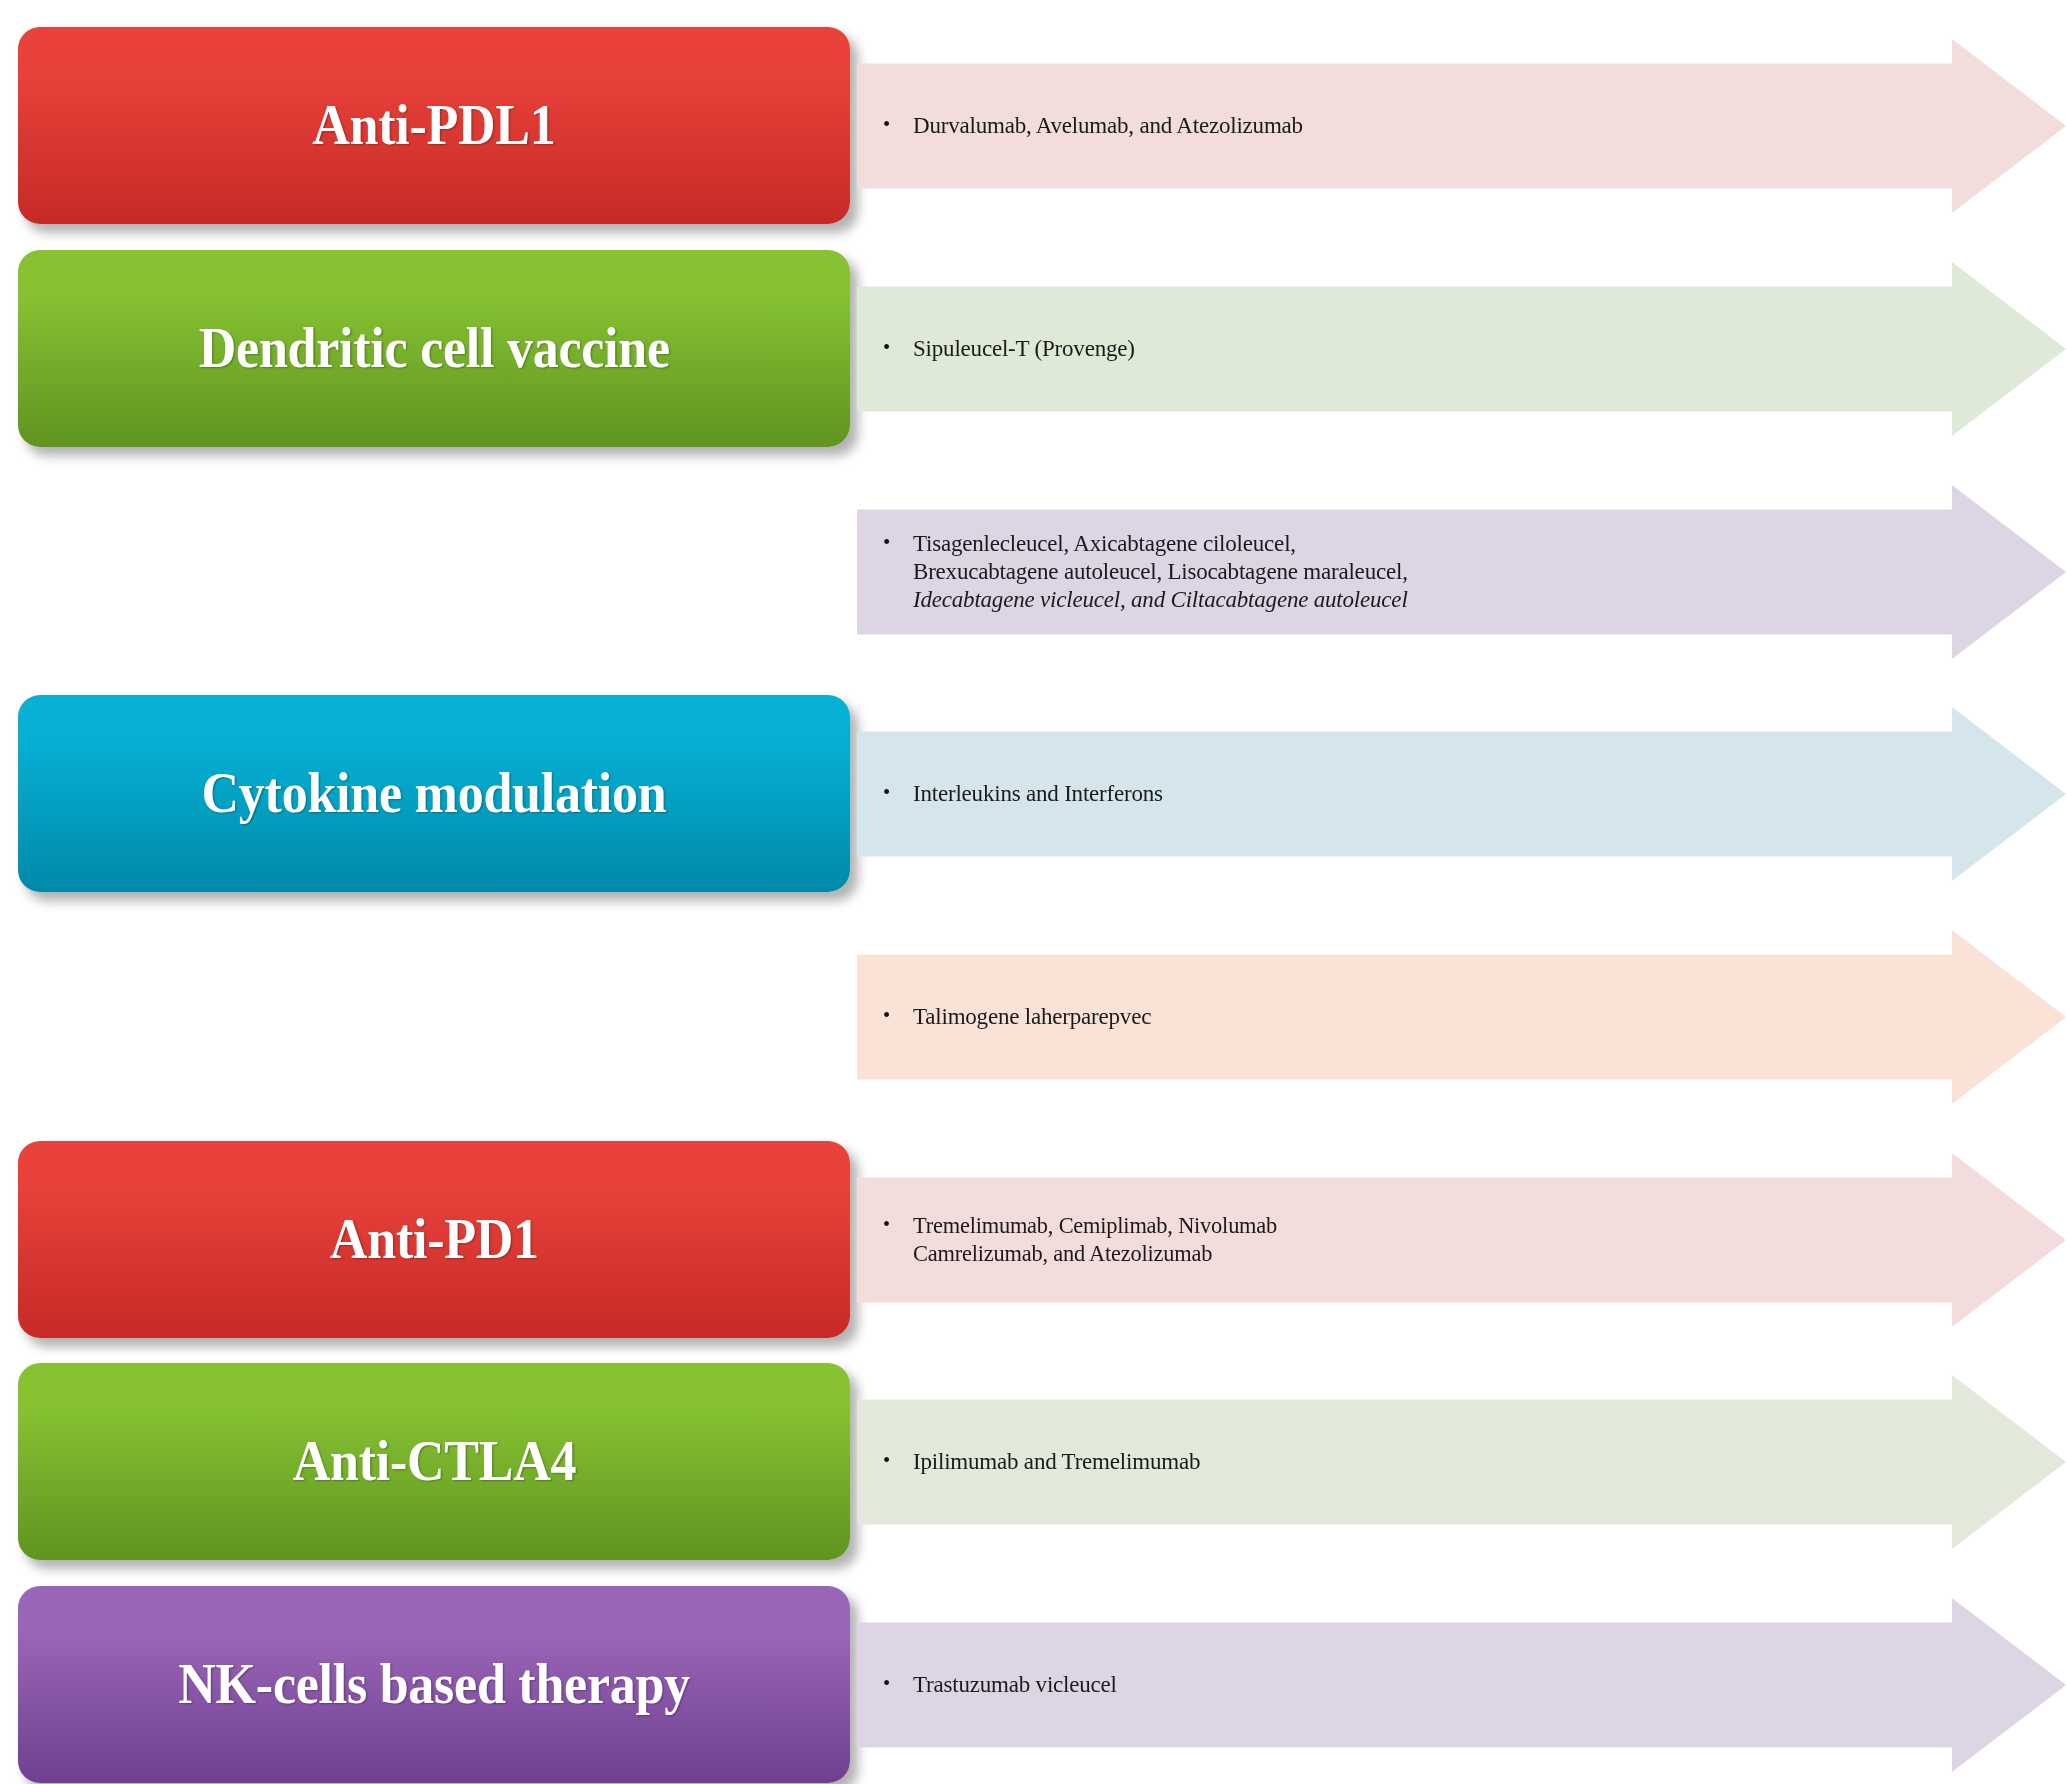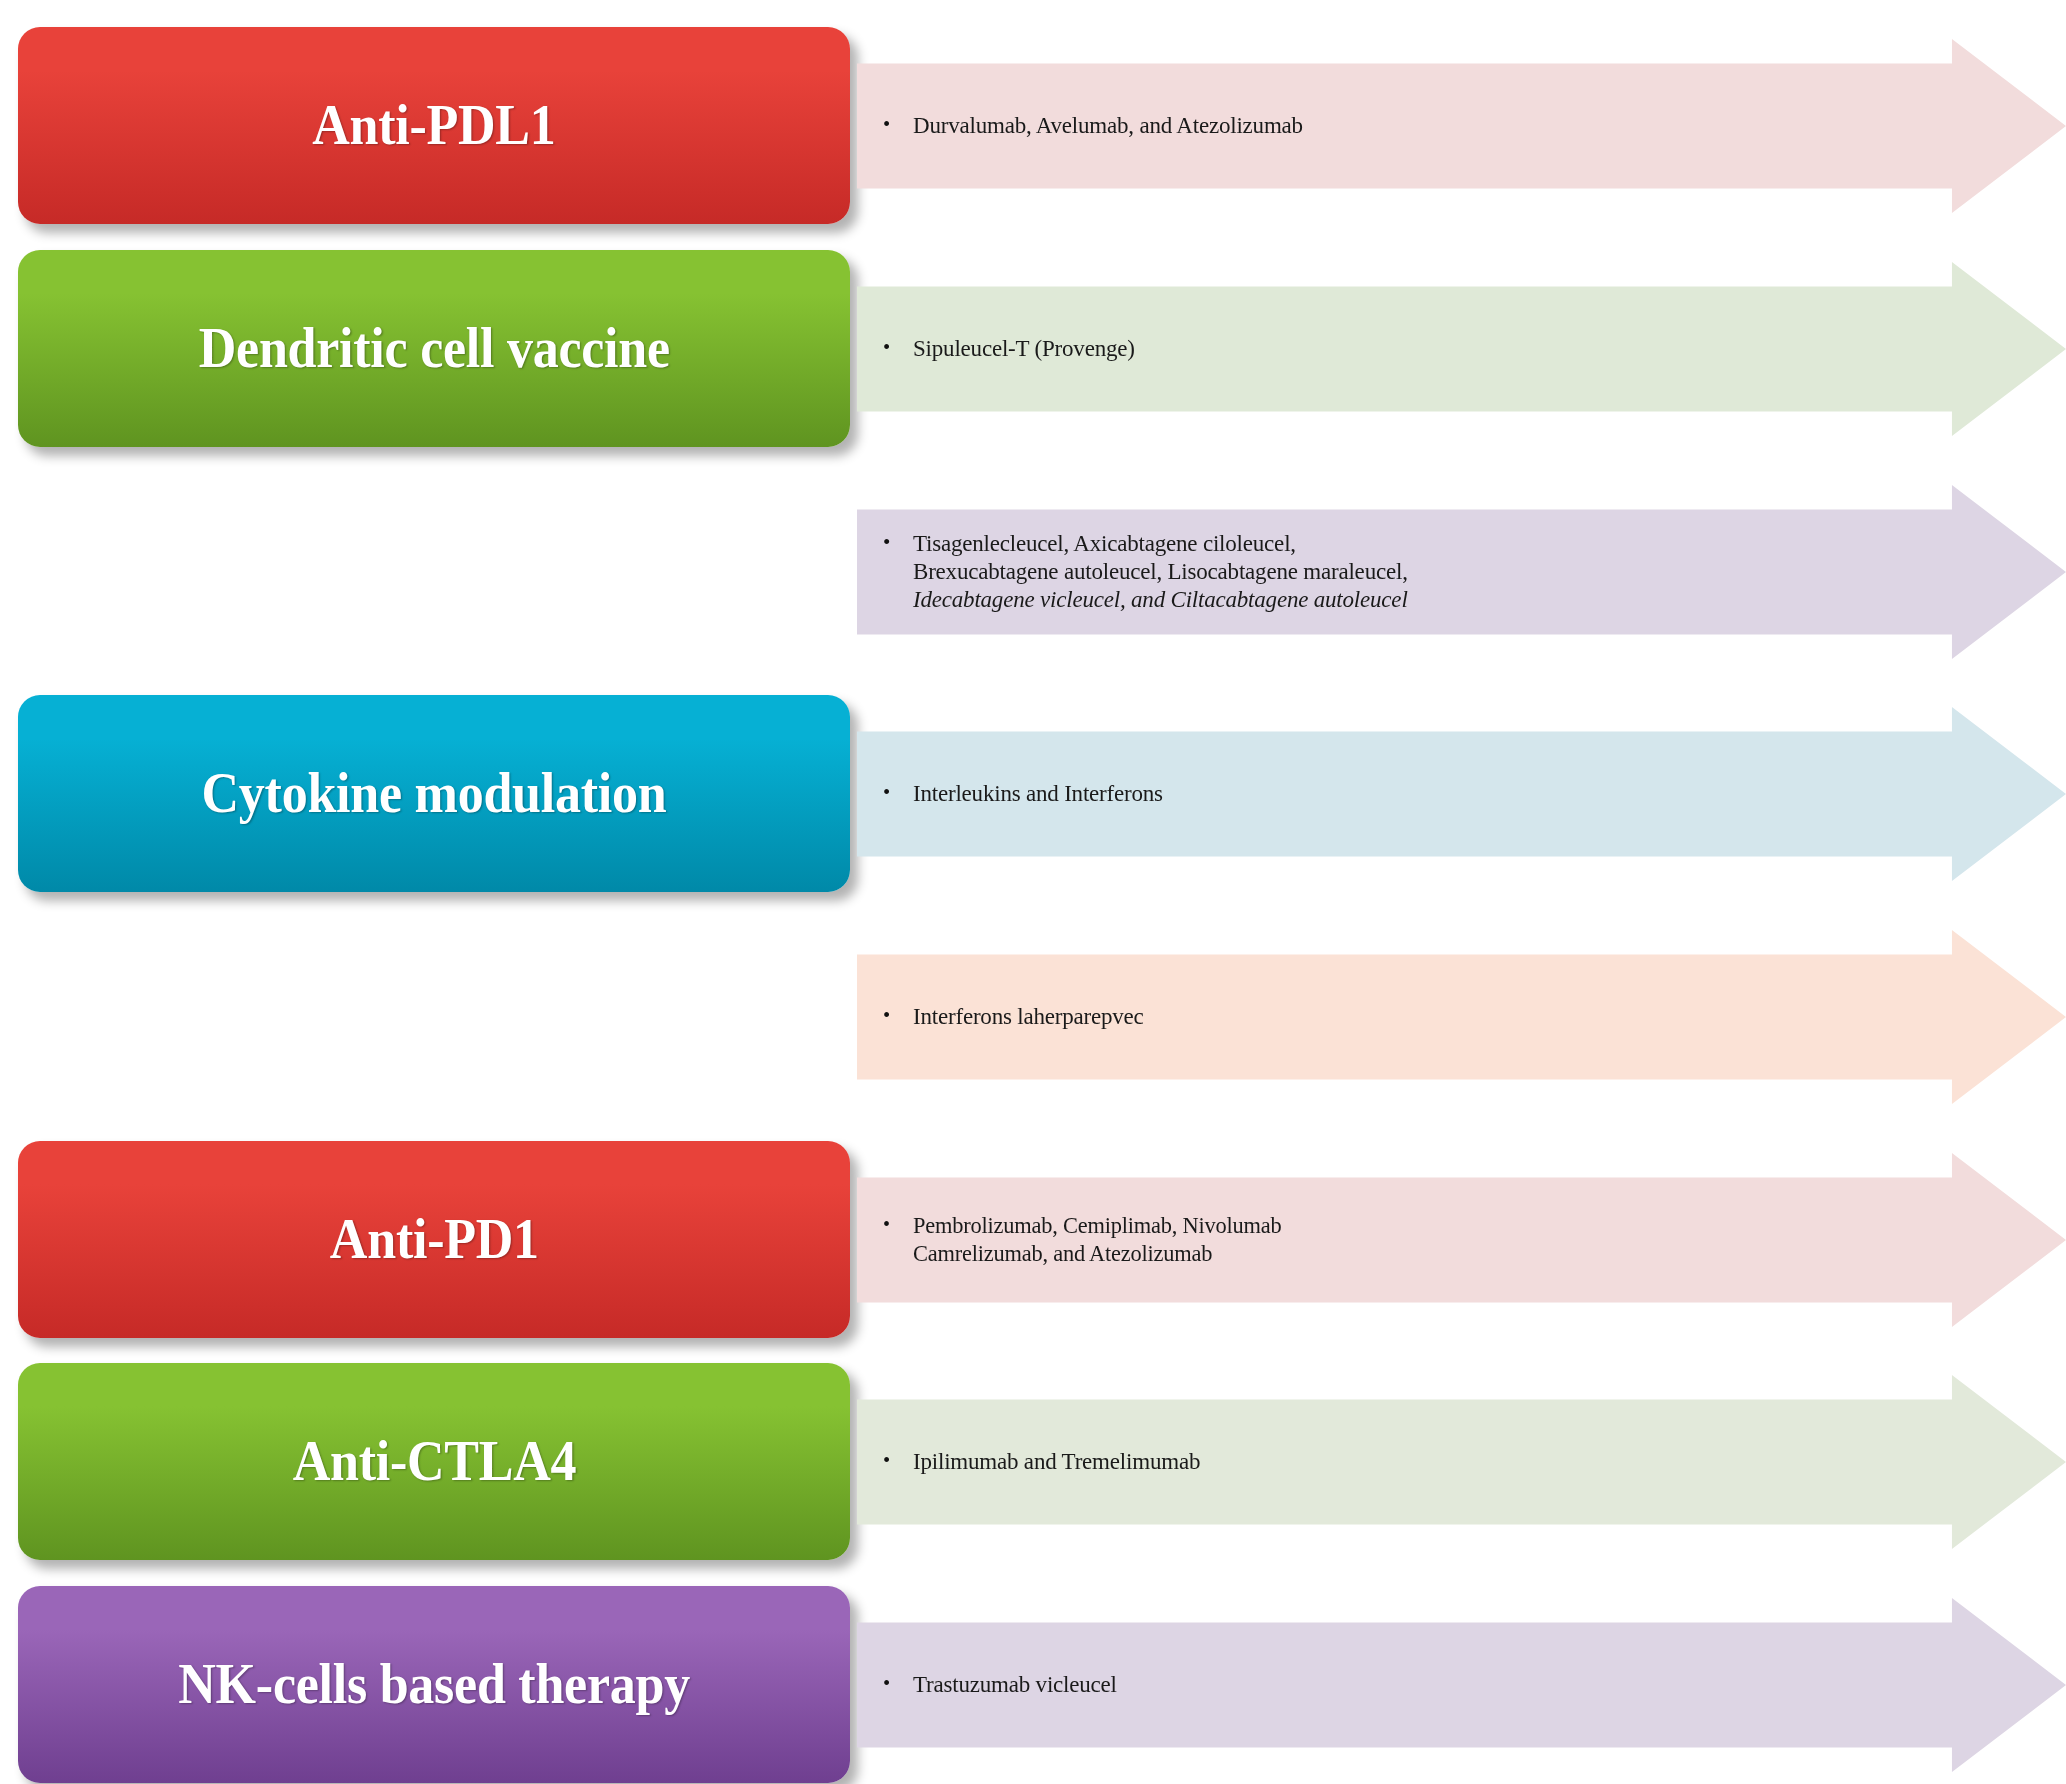--- a/index.html
+++ b/index.html
@@ -179,37 +179,37 @@
       </div>
     </div>
     <div class="row" style="top: 918px;">
       <div class="arrow">
         <svg class="arrow-shape" viewBox="0 0 1781 256" preserveAspectRatio="none">
           <polygon points="0,36 1613,36 1613,0 1781,128 1613,256 1613,220 0,220" fill="#fbe2d6"></polygon>
         </svg>
         <div class="arrow-text">
           <div class="bullet-line" style="font-size: 23px;">
             <span class="bullet-dot" style="font-size: 20.5px;">•</span>
-            <span class="bullet-body">Interferons laherparepvec</span>
+            <span class="bullet-body">Talimogene laherparepvec</span>
           </div>
         </div>
       </div>
     </div>
     <div class="row" style="top: 1141px;">
       <div class="label-box" style="background: linear-gradient(rgb(232, 66, 58) 0%, rgb(232, 66, 58) 22%, rgb(198, 42, 39) 100%);">
         <span class="label-text">Anti-PD1</span>
       </div>
       <div class="arrow">
         <svg class="arrow-shape" viewBox="0 0 1781 256" preserveAspectRatio="none">
           <polygon points="0,36 1613,36 1613,0 1781,128 1613,256 1613,220 0,220" fill="#f2dcdc"></polygon>
         </svg>
         <div class="arrow-text dense2">
           <div class="bullet-line" style="font-size: 22.4px;">
             <span class="bullet-dot" style="font-size: 20px;">•</span>
-            <span class="bullet-body">Pembrolizumab, Cemiplimab, Nivolumab</span>
+            <span class="bullet-body">Tremelimumab, Cemiplimab, Nivolumab</span>
           </div>
           <div class="bullet-line" style="font-size: 22.4px;">
             <span class="bullet-dot blank" style="font-size: 20px;">•</span>
             <span class="bullet-body">Camrelizumab, and Atezolizumab</span>
           </div>
         </div>
       </div>
     </div>
     <div class="row" style="top: 1363px;">
       <div class="label-box" style="background: linear-gradient(rgb(134, 194, 50) 0%, rgb(134, 194, 50) 22%, rgb(95, 148, 32) 100%);">

